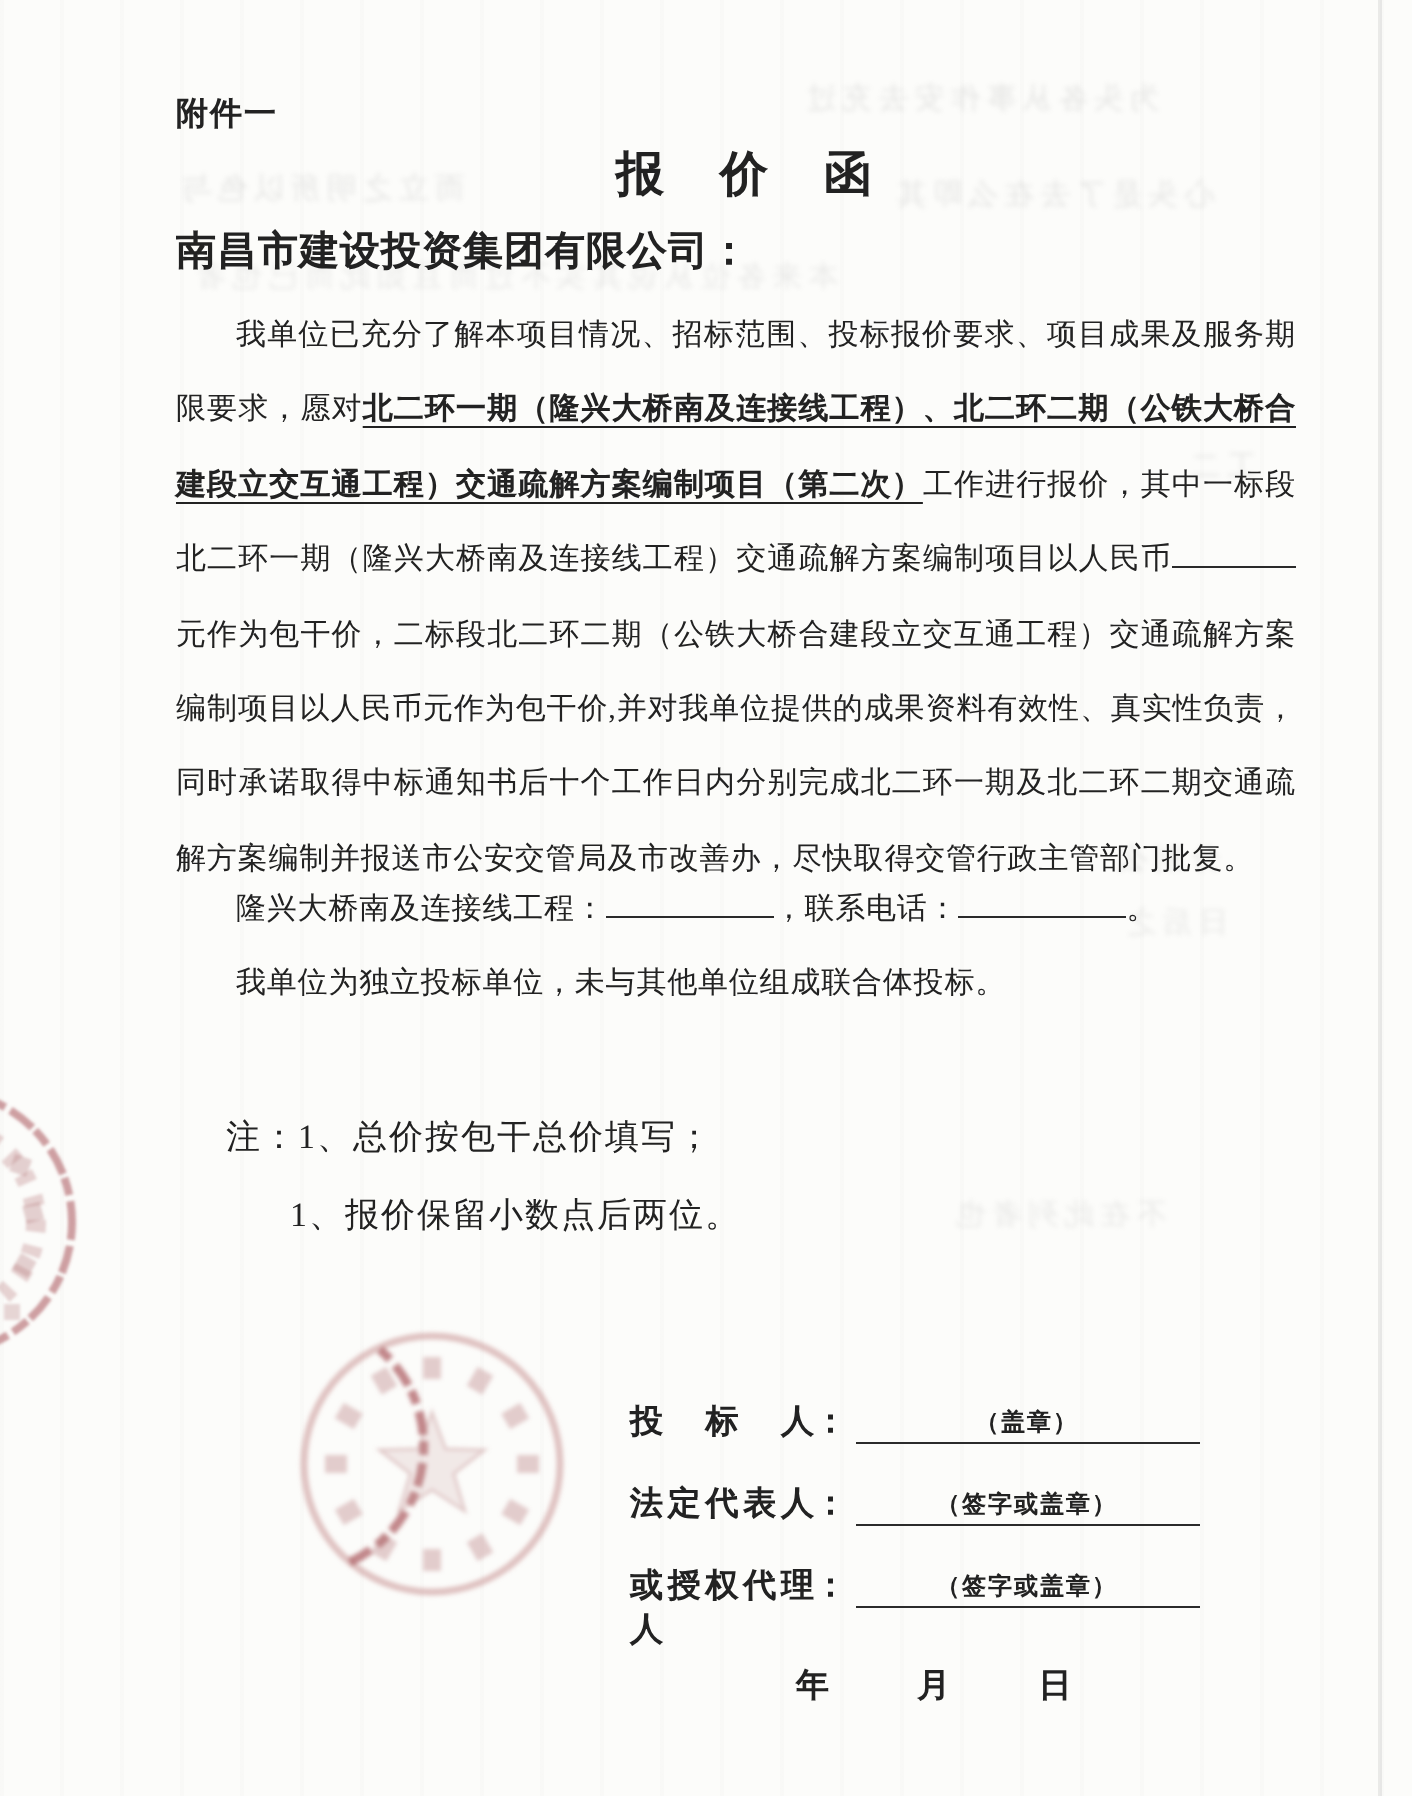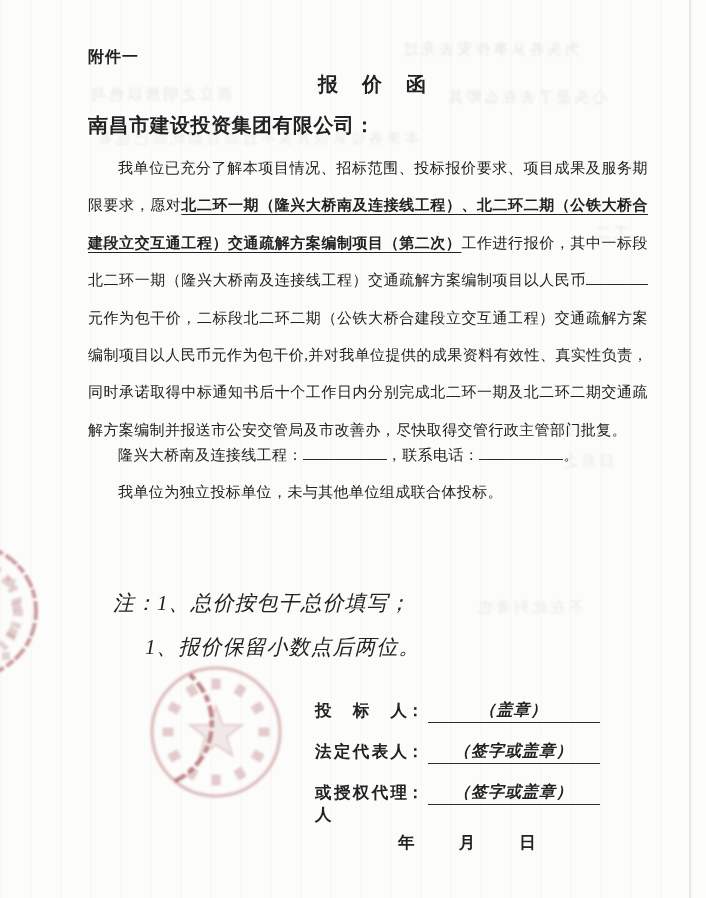--- a/index.html
+++ b/index.html
@@ -8,41 +8,41 @@
     background:
       repeating-linear-gradient(90deg, rgba(140,140,135,.028) 0 2px, rgba(0,0,0,0) 2px 30px),
       #fcfcfa;
     font-family:"Liberation Serif","DejaVu Serif",serif;
     color:#222;
   }
   .scan-edge{position:absolute;left:689px;top:0;width:1.5px;height:898px;background:rgba(110,110,110,.12);}
   
   .attachment{position:absolute;left:88px;top:47px;font-size:16px;font-weight:700;letter-spacing:1px;}
   .title{position:absolute;left:0;right:0;top:71px;margin:0;text-align:center;text-indent:40px;
-         font-size:20px;font-weight:700;letter-spacing:2px;}
+         font-size:24px;font-weight:700;letter-spacing:2px;}
   .addressee{position:absolute;left:88px;top:112px;font-size:20px;font-weight:700;letter-spacing:.5px;}
   .para{position:absolute;left:88px;width:560px;margin:0;font-size:15px;line-height:37.4px;
         text-align:justify;letter-spacing:.4px;}
   .p1{top:150px;text-indent:30px;}
   .p2{top:437px;text-indent:30px;}
   .p3{top:474px;text-indent:30px;}
   .bu{font-weight:700;text-decoration:underline;text-decoration-thickness:1.4px;text-underline-offset:4px;}
   .blank{display:inline-block;border-bottom:1.6px solid #2a2a2a;height:14px;vertical-align:baseline;}
   .blank-price{width:62px;}
   .blank-name{width:84px;}
   .blank-phone{width:84px;}
-  .notes{position:absolute;left:113px;top:589px;font-size:21px;letter-spacing:1px;font-style:italic;}
+  .notes{position:absolute;left:113px;top:557px;font-size:17px;letter-spacing:1px;}
   .note-l2{margin-top:16px;margin-left:32px;}
   
   .sig-block{position:absolute;left:315px;top:700px;font-size:16.5px;font-weight:700;}
   .sig-row{display:flex;align-items:flex-start;height:26px;margin-bottom:15px;}
   .sig-label{display:inline-block;width:92px;text-align:justify;text-align-last:justify;}
   .sig-colon{display:inline-block;margin-right:4px;}
   .sig-line{display:inline-block;width:172px;border-bottom:1.7px solid #2b2b2b;text-align:center;padding-bottom:1px;}
-  .sig-hint{font-size:16px;letter-spacing:1px;font-style:italic;}
+  .sig-hint{font-size:12px;letter-spacing:1px;}
   .date-row{position:absolute;left:398px;top:832px;font-size:16.5px;font-weight:700;font-family:Liberation Serif, serif;}
   .date-row .d{display:inline-block;margin-right:40px;}
   .date-row .d.last{margin-right:0;}
   
   .ghost{position:absolute;color:#8d8d8d;opacity:.20;filter:blur(1.2px);transform:scaleX(-1);
          font-size:15px;letter-spacing:3px;white-space:nowrap;pointer-events:none;}
   .gf1{top:40px;left:400px;}
   .gf2{top:85px;left:88px;}
   .gf3{top:88px;left:445px;}
   .gf4{top:129px;left:95px;opacity:.16;}

